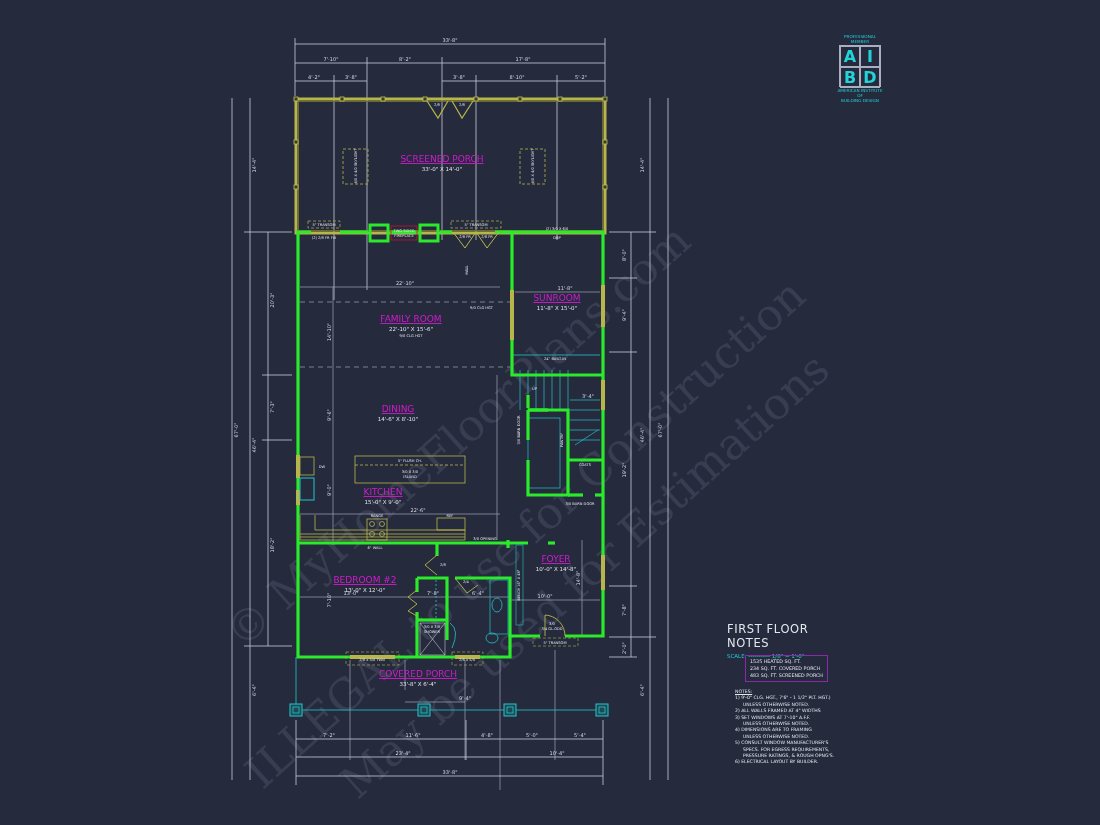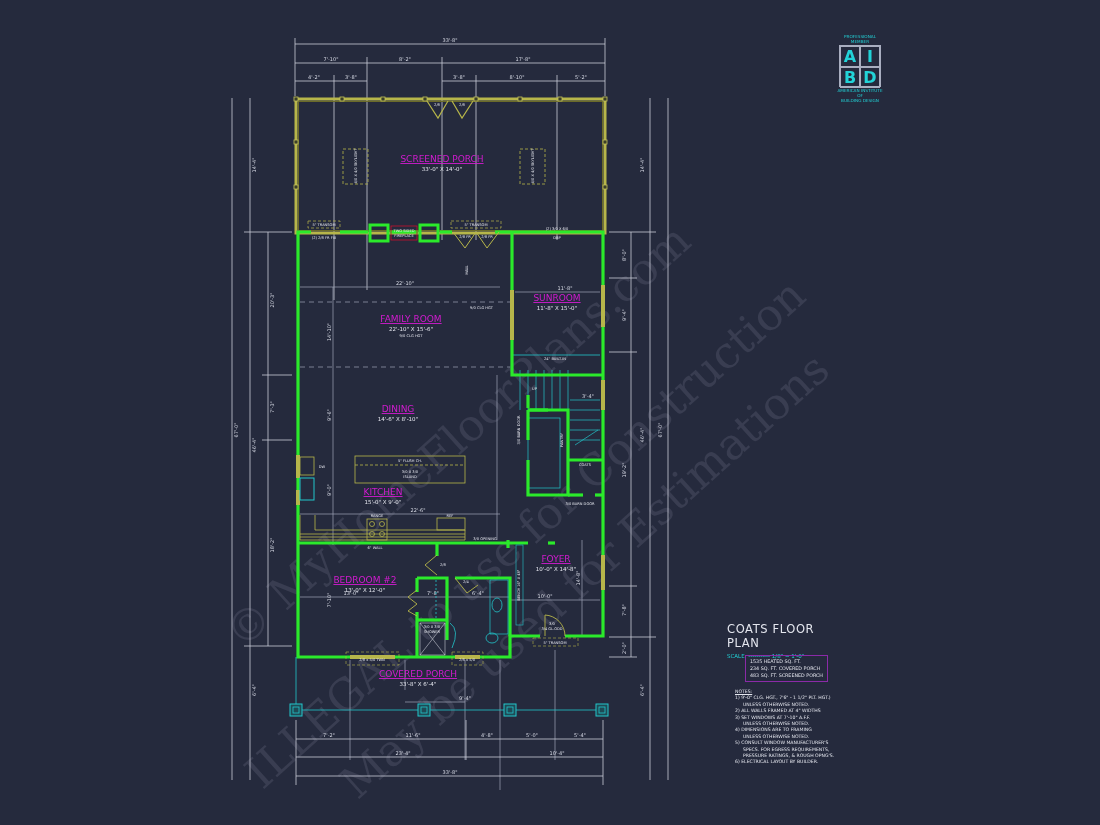--- a/index.html
+++ b/index.html
@@ -365,21 +365,21 @@
     <span>I</span>
     <span>B</span>
     <span>D</span>
   </div>
   <div class="cap">AMERICAN INSTITUTE</div>
   <div class="cap">OF</div>
   <div class="cap">BUILDING DESIGN</div>
 </div>
 
 <div class="title-block">
-  <div class="plan-title">COATS FLOOR PLAN</div>
+  <div class="plan-title">FIRST FLOOR NOTES</div>
   <div class="plan-scale">SCALE: ----------- 1/8" = 1'-0"</div>
 </div>
 <div class="area-box">
   <div>1535 HEATED SQ. FT.</div>
   <div>234 SQ. FT. COVERED PORCH</div>
   <div>483 SQ. FT. SCREENED PORCH</div>
 </div>
 
 <div class="notes">
   <div class="hd">NOTES:</div>

